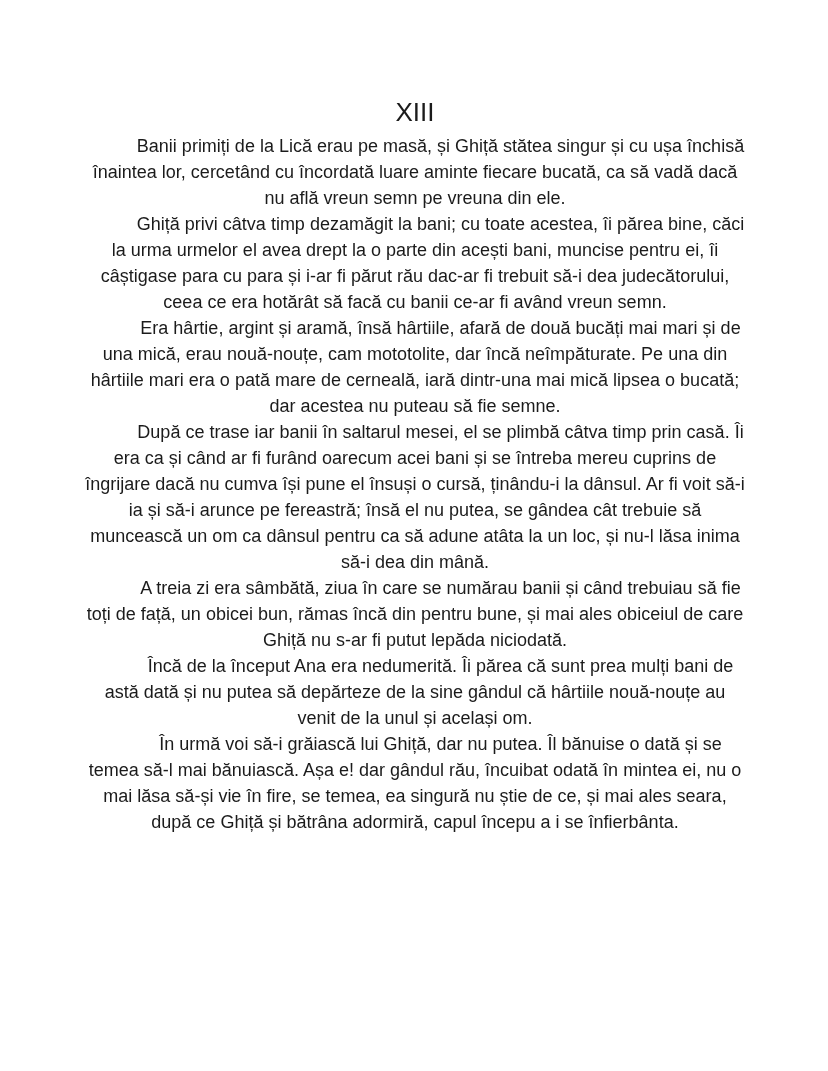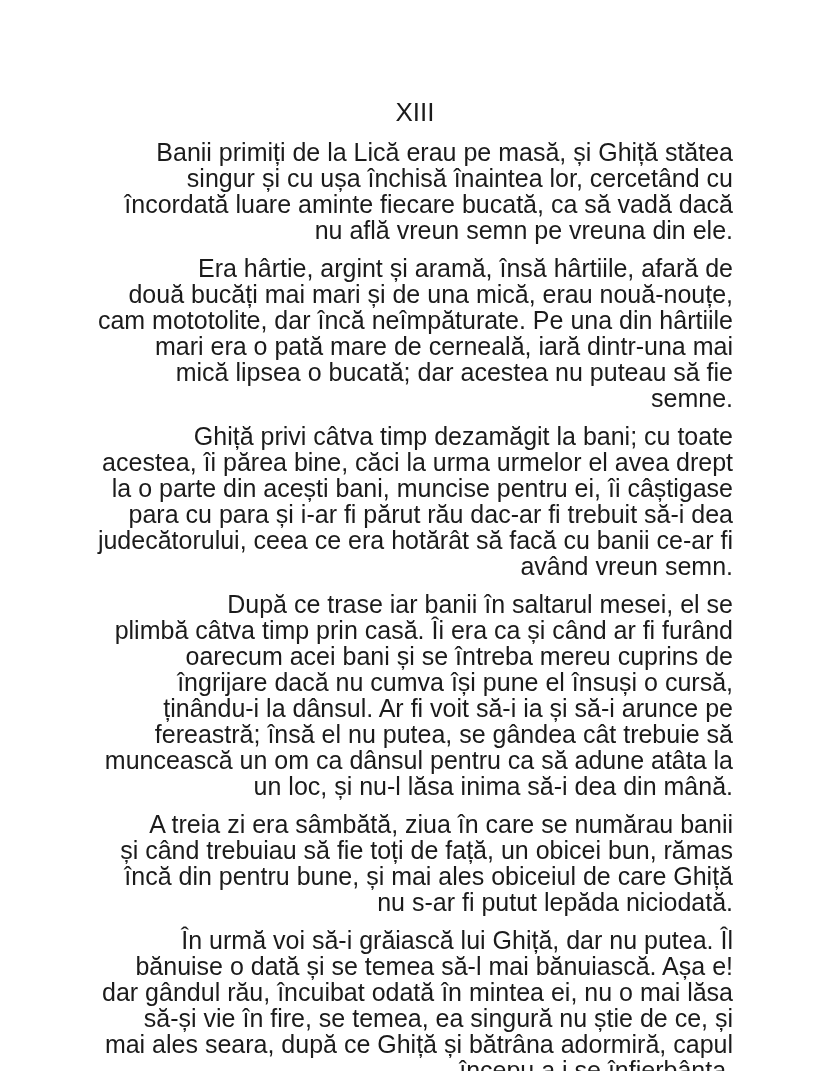--- a/index.html
+++ b/index.html
@@ -20,35 +20,36 @@
   }
   .chapter-title {
     margin: 0 0 6px 0;
     font-size: 26px;
     font-weight: 400;
     line-height: 30px;
     text-align: center;
     color: #1b1b1b;
   }
   .body-text p.para {
-    margin: 12px;
-    font-size: 25px;
+    margin: 0;
+    font-size: 18px;
     line-height: 26px;
     text-indent: 51px;
-    text-align: right;
+    text-align: center;
     word-spacing: normal;
   }
 </style>
 </head>
 <body>
 
 <div class="page">
   <h1 class="chapter-title">XIII</h1>
 
   <div class="body-text">
     <p class="para">Banii primiți de la Lică erau pe masă, și Ghiță stătea singur și cu ușa închisă înaintea lor, cercetând cu încordată luare aminte fiecare bucată, ca să vadă dacă nu află vreun semn pe vreuna din ele.</p>
+    <p class="para">Ghiță privi câtva timp dezamăgit la bani; cu toate acestea, îi părea bine, căci la urma urmelor el avea drept la o parte din acești bani, muncise pentru ei, îi câștigase para cu para și i-ar fi părut rău dac-ar fi trebuit să-i dea judecătorului, ceea ce era hotărât să facă cu banii ce-ar fi având vreun semn.</p>
     <p class="para">Era hârtie, argint și aramă, însă hârtiile, afară de două bucăți mai mari și de una mică, erau nouă-nouțe, cam mototolite, dar încă neîmpăturate. Pe una din hârtiile mari era o pată mare de cerneală, iară dintr-una mai mică lipsea o bucată; dar acestea nu puteau să fie semne.</p>
-    <p class="para">Ghiță privi câtva timp dezamăgit la bani; cu toate acestea, îi părea bine, căci la urma urmelor el avea drept la o parte din acești bani, muncise pentru ei, îi câștigase para cu para și i-ar fi părut rău dac-ar fi trebuit să-i dea judecătorului, ceea ce era hotărât să facă cu banii ce-ar fi având vreun semn.</p>
     <p class="para">După ce trase iar banii în saltarul mesei, el se plimbă câtva timp prin casă. Îi era ca și când ar fi furând oarecum acei bani și se întreba mereu cuprins de îngrijare dacă nu cumva își pune el însuși o cursă, ținându-i la dânsul. Ar fi voit să-i ia și să-i arunce pe fereastră; însă el nu putea, se gândea cât trebuie să muncească un om ca dânsul pentru ca să adune atâta la un loc, și nu-l lăsa inima să-i dea din mână.</p>
     <p class="para">A treia zi era sâmbătă, ziua în care se numărau banii și când trebuiau să fie toți de față, un obicei bun, rămas încă din pentru bune, și mai ales obiceiul de care Ghiță nu s-ar fi putut lepăda niciodată.</p>
+    <p class="para">Încă de la început Ana era nedumerită. Îi părea că sunt prea mulți bani de astă dată și nu putea să depărteze de la sine gândul că hârtiile nouă-nouțe au venit de la unul și același om.</p>
     <p class="para">În urmă voi să-i grăiască lui Ghiță, dar nu putea. Îl bănuise o dată și se temea să-l mai bănuiască. Așa e! dar gândul rău, încuibat odată în mintea ei, nu o mai lăsa să-și vie în fire, se temea, ea singură nu știe de ce, și mai ales seara, după ce Ghiță și bătrâna adormiră, capul începu a i se înfierbânta.</p>
   </div>
 </div>
 
 </body></html>

